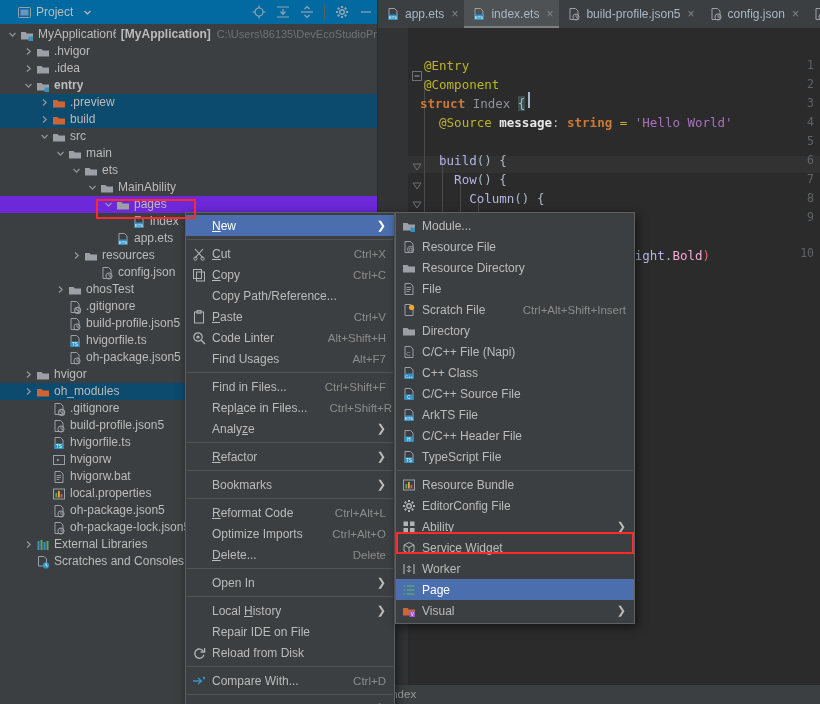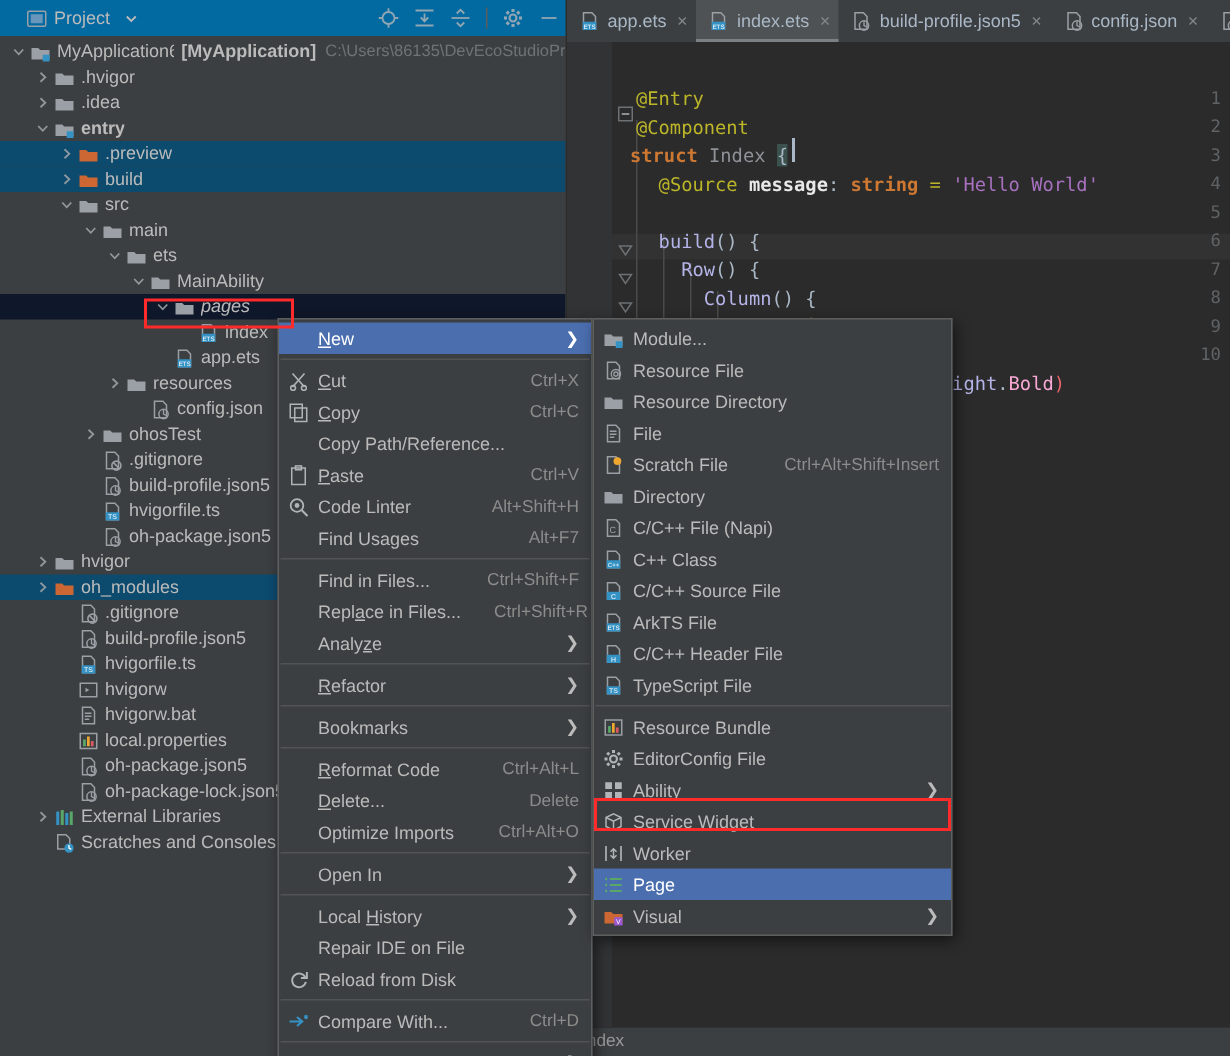--- a/index.html
+++ b/index.html
@@ -42,21 +42,21 @@
   .tree {
     flex:1 1 auto; overflow:hidden; position:relative;
     padding-top:2px;
     background:#3c3f41;
   }
   .row {
     height:17px; line-height:17px; display:flex; align-items:center;
     white-space:nowrap; font-size:12px; color:#bbbbbb;
     position:relative;
   }
-  .row.sel-blue { background:#0f172a;font-style:italic; }
+  .row.sel-blue { background:#6d28d9; }
   .row.sel-olive { background:#0c4a6e; }
   .arrow { width:9px; height:9px; flex:0 0 9px; margin-right:3px; opacity:.85; }
   .arrow.blank { visibility:hidden; }
   .ic { width:14px; height:14px; flex:0 0 14px; margin-right:4px; }
   .lbl { overflow:hidden; text-overflow:clip; }
   .dim { color:#6e7376; margin-left:6px; font-size:11px; }
 
   
   .editor { flex:1 1 auto; display:flex; flex-direction:column; min-width:0; background:#2b2b2b; }
   .tabbar { height:28px; flex:0 0 28px; background:#3c3f41; display:flex; align-items:stretch; overflow:hidden; }
@@ -638,21 +638,21 @@
         <div id="gutter-lines">
             <div class="gline" style="top: 30px;">1</div>
             <div class="gline" style="top: 49px;">2</div>
             <div class="gline" style="top: 68px;">3</div>
             <div class="gline" style="top: 87px;">4</div>
             <div class="gline" style="top: 106px;">5</div>
             <div class="gline" style="top: 125px;">6</div>
             <div class="gline" style="top: 144px;">7</div>
             <div class="gline" style="top: 163px;">8</div>
             <div class="gline" style="top: 182px;">9</div>
-            <div class="gline" style="top: 201px;">10</div>
+            <div class="gline" style="top: 218px;">10</div>
           </div>
 
         <span class="fold" style="top:43px;">
           <svg width="10" height="10" viewBox="0 0 10 10">
               <rect x="0.5" y="0.5" width="9" height="9" fill="none" stroke="#6e7174"></rect>
               <path d="M2.5 5 H7.5" stroke="#8c9093" stroke-width="1.2"></path>
             </svg>
         </span>
         <span class="fold" style="top:134px;">
           <svg width="10" height="10" viewBox="0 0 10 10">
@@ -783,27 +783,27 @@
         <span class="chev">❯</span>
       </div>
       <div class="msep"></div>
       <div class="mi">
         <span class="mic"></span>
         <span class="mtext"><u>R</u>eformat Code</span>
         <span class="mkey">Ctrl+Alt+L</span>
       </div>
       <div class="mi">
         <span class="mic"></span>
+        <span class="mtext">Optimize Imports</span>
+        <span class="mkey">Ctrl+Alt+O</span>
+      </div>
+      <div class="mi">
+        <span class="mic"></span>
         <span class="mtext"><u>D</u>elete...</span>
         <span class="mkey">Delete</span>
-      </div>
-      <div class="mi">
-        <span class="mic"></span>
-        <span class="mtext">Optimize Imports</span>
-        <span class="mkey">Ctrl+Alt+O</span>
       </div>
       <div class="msep"></div>
       <div class="mi">
         <span class="mic"></span>
         <span class="mtext">Open In</span>
         <span class="chev">❯</span>
       </div>
       <div class="msep"></div>
       <div class="mi">
         <span class="mic"></span>

